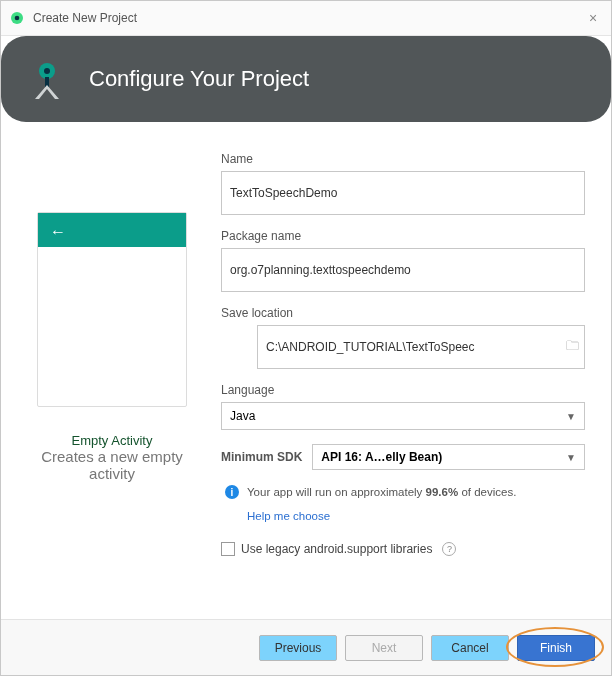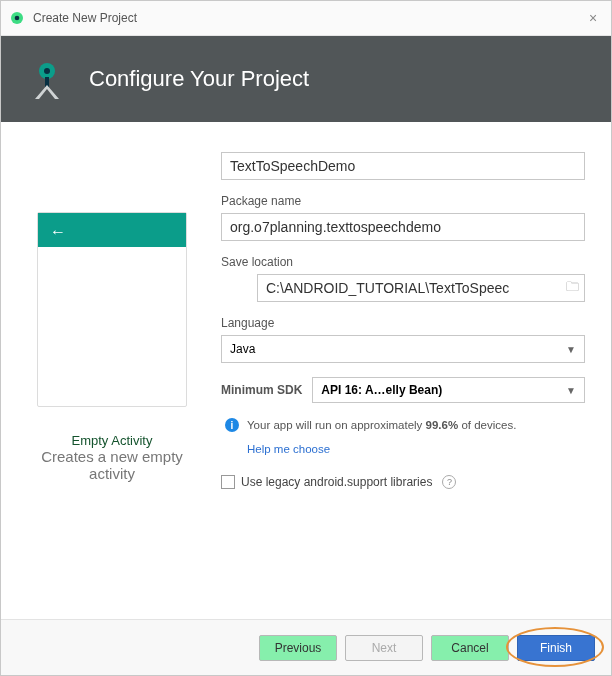--- a/index.html
+++ b/index.html
@@ -42,20 +42,21 @@
     font-size:14px;
     cursor:pointer;
   }
   .header {
     background: #515658;
     color: #fff;
     height: 86px;
     display: flex;
     align-items: center;
     padding: 0 24px;
+    border-radius: 25px;
   }
   .header-icon {
     width: 44px; height: 44px;
     margin-right: 20px;
     display:flex;align-items:center;justify-content:center;
   }
   .header h1 {
     font-weight: 400;
     font-size: 22px;
   }
@@ -106,24 +107,24 @@
     gap: 14px;
   }
   .field label {
     display:block;
     font-size:12px;
     color:#555;
     margin-bottom: 5px;
   }
   .txt {
     width: 100%;
-    height: 28px;
+    height: 44px;
     border: 1px solid #c7c7c7;
     padding: 0 8px;
-    font-size: 14px;
+    font-size: 12px;
     color:#333;
     background:#fff;
   }
   .input-wrap { position:relative;margin-left:36px; }
   .folder-icon {
     position:absolute;
     right:6px; top:50%;
     transform:translateY(-50%);
     color:#999;
     font-size:13px;
@@ -201,21 +202,21 @@
     align-items:center;
     justify-content:flex-end;
     gap:8px;
     padding:0 16px;
     background:#f8f8f8;
   }
   .btn {
     min-width:78px;
     height:26px;
     border:1px solid #b8b8b8;
-    background:#86efac;
+    background:#7dd3fc;
     font-size:12px;
     color:#333;
     cursor:pointer;
     border-radius:2px;
   }
   .btn:disabled { color:#aaa; cursor:default; background:#f4f4f4; }
   .btn.primary {
     background:#3874d1;
     border-color:#2f63b5;
     color:#fff;
@@ -267,20 +268,21 @@
           <span class="phone-arrow">←</span>
         </div>
       </div>
       <div class="tpl-title">Empty Activity</div>
       <div class="tpl-desc">Creates a new empty activity</div>
     </div>
 
     <div class="right">
 
       <div class="field">
+        <label>Name</label>
         <input class="txt" type="text" value="TextToSpeechDemo" style="">
       </div>
 
       <div class="field">
         <label>Package name</label>
         <input class="txt" type="text" value="org.o7planning.texttospeechdemo" style="">
       </div>
 
       <div class="field">
         <label>Save location</label>

